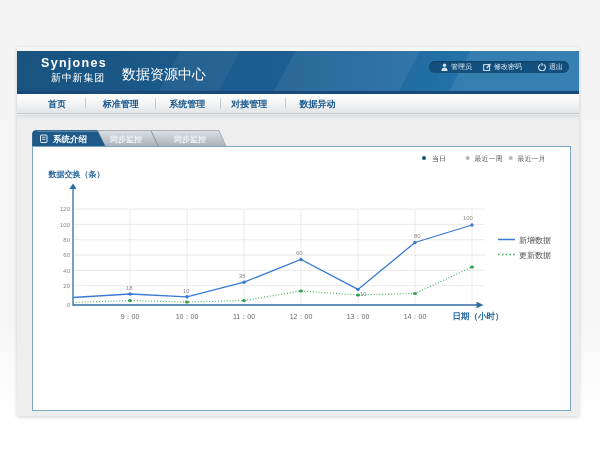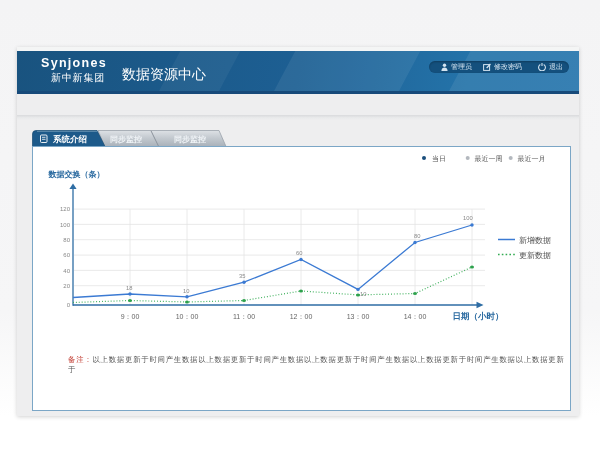--- a/index.html
+++ b/index.html
@@ -55,20 +55,31 @@
         <svg width="8" height="8" viewBox="0 0 8 8">
             <path d="M2.3 1.4 A3.4 3.4 0 1 0 5.7 1.4" stroke="#d5e4f0" stroke-width="1.1" fill="none"></path>
             <line x1="4" y1="0" x2="4" y2="3" stroke="#d5e4f0" stroke-width="1.1"></line>
           </svg>
       </span>
       <span style="margin-left:3px;">退出</span>
     </div>
   </div>
   <div class="hdrbar"></div>
   <div class="navsh"></div>
+  <div class="nav">
+    <b style="left:40px;">首页</b>
+    <b style="left:103.7px;">标准管理</b>
+    <b style="left:170.3px;">系统管理</b>
+    <b style="left:232.3px;">对接管理</b>
+    <b style="left:300.5px;">数据异动</b>
+    <i style="left:68px;"></i>
+    <i style="left:138px;"></i>
+    <i style="left:203px;"></i>
+    <i style="left:268px;"></i>
+  </div>
 
   <svg style="position:absolute; left:15px; top:83px;" width="200" height="17" viewBox="0 0 200 17">
     <defs>
       <linearGradient id="sil" x1="0" y1="0" x2="0" y2="1">
         <stop offset="0" stop-color="#dde1e5"></stop>
           <stop offset="0.45" stop-color="#c4cad0"></stop>
           <stop offset="1" stop-color="#a9b1b9"></stop>
       </linearGradient>
     </defs>
     <path d="M66 0.5 L187 0.5 L194 16.5 L73 16.5 Z" fill="url(#sil)" stroke="#99a1aa" stroke-width="0.8"></path>
@@ -167,15 +178,14 @@
         <text x="327" y="149">10</text>
         <text x="381" y="90.5">80</text>
         <text x="430" y="73">100</text>
       </g>
 
       <line x1="465" y1="92.5" x2="482" y2="92.5" stroke="#3b7ad3" stroke-width="1.5"></line>
       <text x="486" y="95.5" font-size="8" fill="#4d4d4d">新增数据</text>
       <line x1="465" y1="107.5" x2="482" y2="107.5" stroke="#33ab52" stroke-width="1.4" stroke-dasharray="1.6,2.2"></line>
       <text x="486" y="110.5" font-size="8" fill="#4d4d4d">更新数据</text>
     </svg>
-    <div class="note"><b>备注：</b>以上数据更新于时间产生数据以上数据更新于时间产生数据以上数据更新于时间产生数据以上数据更新于时间产生数据以上数据更新于</div>
   </div>
 </div>
 
 </body></html>

